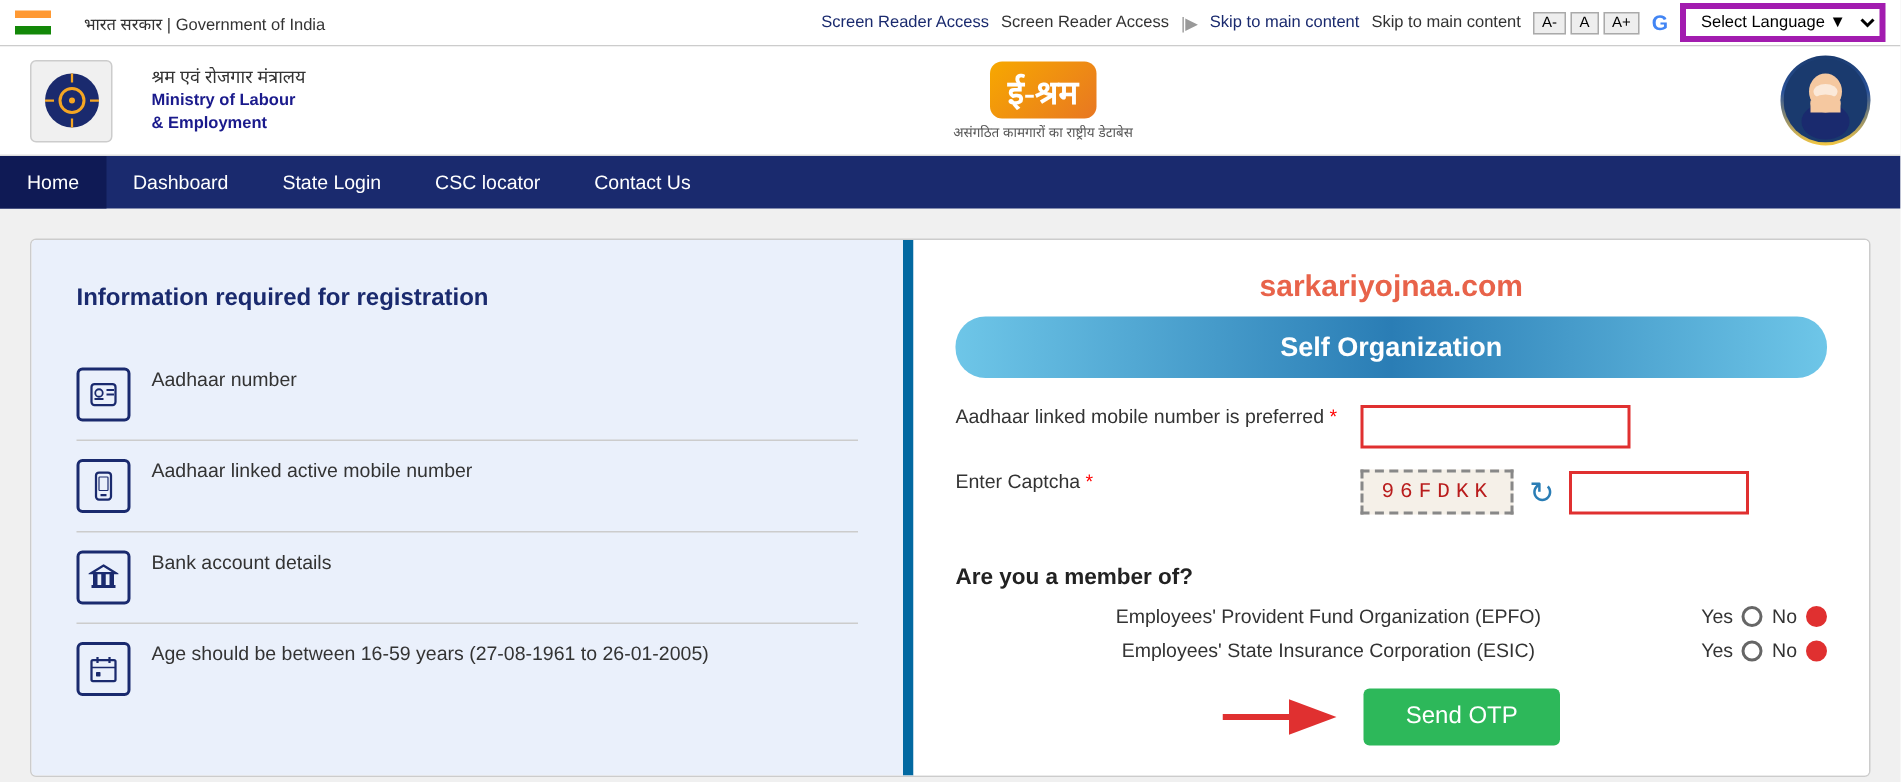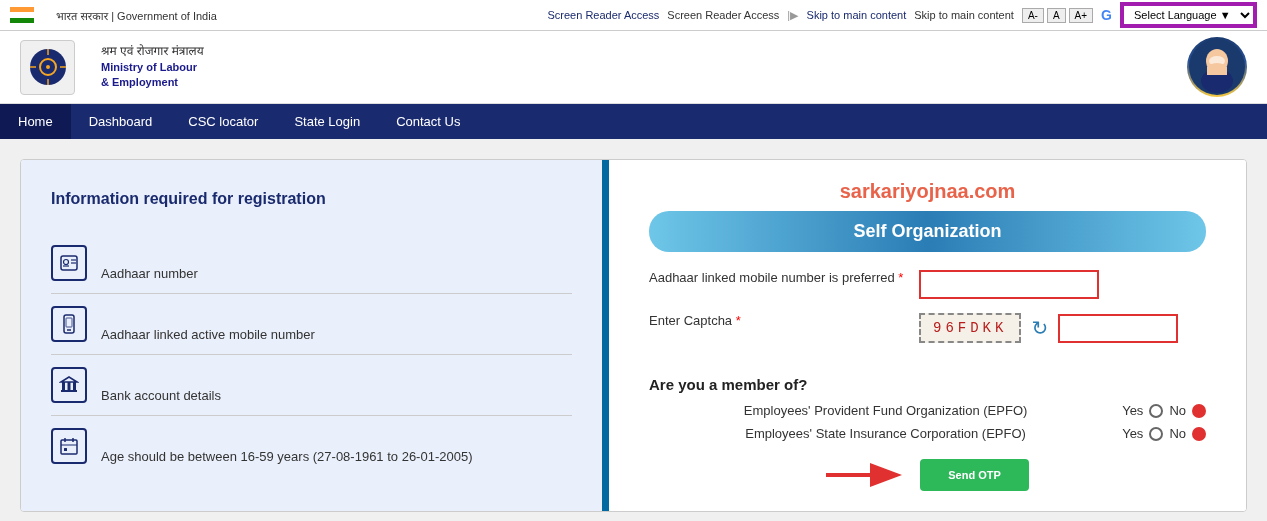--- a/index.html
+++ b/index.html
@@ -110,21 +110,21 @@
       border-right: 7px solid #0369a1;
     }
     .left-panel h2 {
       color: #1a2a6e;
       font-size: 16px;
       font-weight: bold;
       margin-bottom: 25px;
     }
     .info-item {
       display: flex;
-      align-items: flex-end;
+      align-items: flex-start;
       gap: 14px;
       padding: 12px 0;
       border-bottom: 1px solid #ccc;
       color: #333;
       font-size: 13px;
     }
     .info-item:last-child { border-bottom: none; }
     .info-icon {
       width: 36px;
       height: 36px;
@@ -134,21 +134,21 @@
       align-items: center;
       justify-content: center;
       color: #1a2a6e;
       font-size: 16px;
       flex-shrink: 0;
     }
 
     
     .right-panel {
       flex: 0 0 52%;
-      padding: 20px 40px;
+      padding: 20px 28px;
       background: #fff;
       position: relative;
     }
     .watermark {
       text-align: center;
       color: #e8634a;
       font-size: 20px;
       font-weight: bold;
       margin-bottom: 8px;
     }
@@ -257,22 +257,22 @@
       align-items: center;
       justify-content: center;
       margin-top: 18px;
       gap: 14px;
     }
     .send-otp-btn {
       background: #2db85a;
       color: white;
       border: none;
       padding: 10px 28px;
-      font-size: 11px;
-      font-weight: bold;
+      font-size: 16px;
+      font-weight: normal;
       border-radius: 4px;
       cursor: pointer;
     }
 
     .gov-flag-icon {
       width: 24px;
       height: 16px;
       display: inline-block;
       background: linear-gradient(180deg, #ff9933 33%, #fff 33%, #fff 66%, #138808 66%);
       vertical-align: middle;
@@ -318,38 +318,44 @@
         <line x1="32" y1="20" x2="38" y2="20" stroke="#f5a623" stroke-width="1.5"></line>
       </svg>
     </div>
     <div class="logo-text">
       <div style="font-size:12px;">श्रम एवं रोजगार मंत्रालय</div>
       <div class="ministry">Ministry of Labour</div>
       <div class="ministry">&amp; Employment</div>
     </div>
   </div>
 
+  <div class="center-logo">
+    <div class="eshram-logo">
+      <span>ई-श्रम</span>
+    </div>
+    <div class="eshram-tagline">असंगठित कामगारों का राष्ट्रीय डेटाबेस</div>
+  </div>
 
   <div class="pm-photo">
     <svg width="56" height="56" viewBox="0 0 56 56">
       <circle cx="28" cy="28" r="28" fill="#1a3a6e"></circle>
       <ellipse cx="28" cy="22" rx="11" ry="12" fill="#f5c8a0"></ellipse>
       <ellipse cx="28" cy="42" rx="16" ry="12" fill="#1a2a6e"></ellipse>
       <ellipse cx="28" cy="22" rx="8" ry="5" fill="#fff" opacity="0.6"></ellipse>
       <ellipse cx="28" cy="30" rx="10" ry="6" fill="#f5c8a0"></ellipse>
       <rect x="18" y="28" width="20" height="8" fill="#f5c8a0"></rect>
     </svg>
   </div>
 </div>
 
 <nav class="nav">
   <a class="nav-item active">Home</a>
   <a class="nav-item">Dashboard</a>
+  <a class="nav-item">State Login</a>
   <a class="nav-item">CSC locator</a>
-  <a class="nav-item">State Login</a>
   <a class="nav-item">Contact Us</a>
 </nav>
 
 <div class="main-content">
 
   <div class="left-panel">
     <h2>Information required for registration</h2>
 
     <div class="info-item">
       <div class="info-icon">
@@ -437,21 +443,21 @@
         <span class="member-label">Employees' Provident Fund Organization (EPFO)</span>
         <div class="radio-group">
           <span>Yes</span>
           <span class="radio-unselected"></span>
           <span>No</span>
           <span class="radio-selected"></span>
         </div>
       </div>
 
       <div class="member-row">
-        <span class="member-label">Employees' State Insurance Corporation (EPFO)</span>
+        <span class="member-label">Employees' State Insurance Corporation (ESIC)</span>
         <div class="radio-group">
           <span>Yes</span>
           <span class="radio-unselected"></span>
           <span>No</span>
           <span class="radio-selected"></span>
         </div>
       </div>
     </div>
 
     <div class="send-otp-section">

